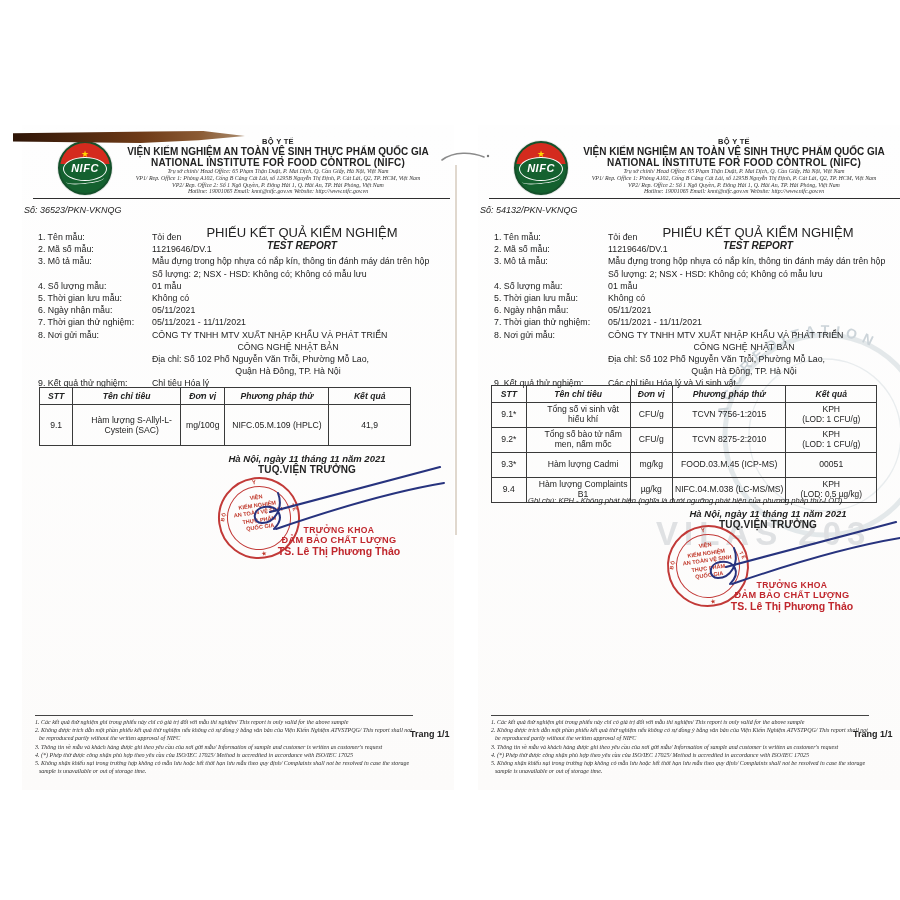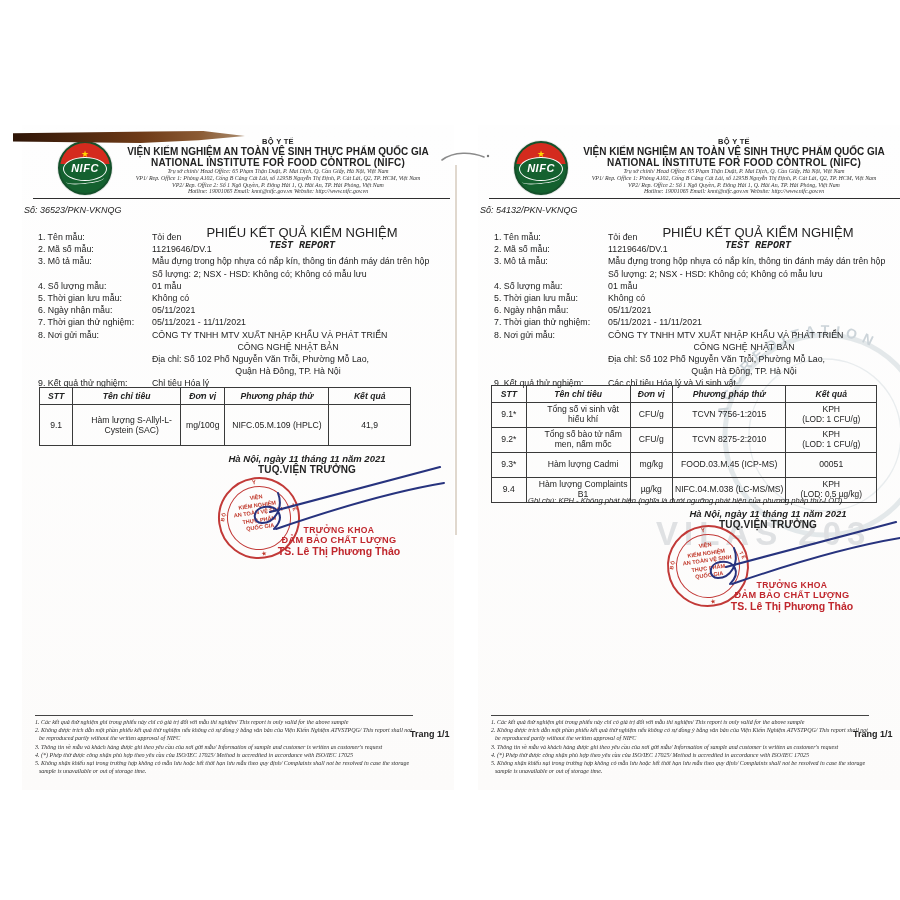--- a/index.html
+++ b/index.html
@@ -23,21 +23,21 @@
   .ministry{font-size:7.5px;font-weight:bold;letter-spacing:.3px;}
   .inst-vi{font-size:10px;font-weight:bold;white-space:nowrap;}
   .inst-en{font-size:10px;font-weight:bold;letter-spacing:.2px;}
   .addr{font-family:"Liberation Serif",serif;font-style:italic;font-size:5.9px;line-height:6.8px;color:#333;white-space:nowrap;}
   .hdr-rule{position:absolute;top:73px;left:11px;right:4px;border-top:1.6px solid #2e2e2e;}
 
   
   .so{position:absolute;top:80px;left:2px;font-size:9px;font-weight:normal;font-style:italic;z-index:1;}
   .titleblock{position:absolute;top:76px;left:130px;width:300px;text-align:center;z-index:1;}
   .title-vi{font-size:13px;font-weight:normal;margin-top:24px;}
-  .title-en{font-size:10px;font-weight:bold;font-style:italic;font-family:Liberation Mono, monospace;}
+  .title-en{font-size:10px;font-weight:bold;font-style:italic;}
 
   
   .fields{position:absolute;top:106px;left:16px;right:4px;font-size:8.8px;z-index:1;}
   .frow{display:flex;align-items:flex-start;}
   .flabel{width:114px;flex:none;line-height:12.2px;}
   .fval{flex:1;line-height:12.2px;}
   .fval .ctr{text-align:center;width:272px;}
 
   
   .tablewrap{position:absolute;z-index:1;}

